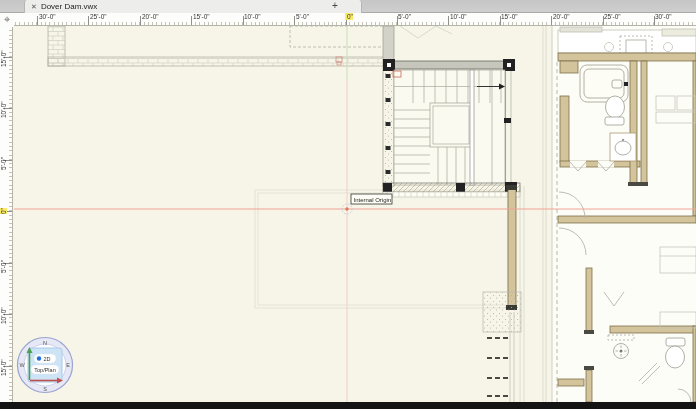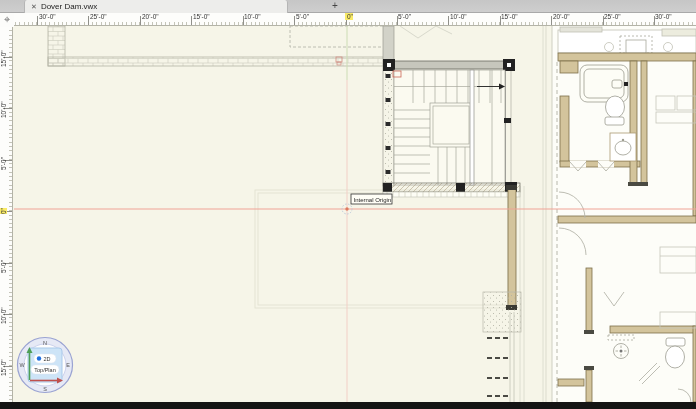--- a/index.html
+++ b/index.html
@@ -2,21 +2,21 @@
 <html><head>
 <meta charset="utf-8">
 <style>
   * { margin:0; padding:0; box-sizing:border-box; }
   body { font-family:"Liberation Sans", sans-serif; background:#e8e8e8; }
   .app { position:relative; width:696px; height:409px; overflow:hidden; background:#f6f5e8; }
 
   
   .tabbar { position:absolute; left:0; top:0; width:696px; height:13px;
     background:linear-gradient(#c6c6c6,#cecece); border-bottom:1px solid #a9a9a9; z-index:30; }
-  .tab { position:absolute; left:24px; top:0; width:264px; height:13px; background:#ededeb;
+  .tab { position:absolute; left:24px; top:0; width:338px; height:13px; background:#ededeb;
     border-left:1px solid #b5b5b5; border-right:1px solid #b5b5b5; border-radius:3px 3px 0 0;
     display:flex; align-items:center; gap:4px; padding:0 6px; }
   .tab .close { font-size:7px; color:#555; line-height:1; cursor:pointer; }
   .tab .title { font-size:8px; color:#222; white-space:nowrap; }
   .newtab { position:absolute; left:328px; top:0; width:14px; height:13px; font-size:10px;
     color:#444; text-align:center; line-height:12px; }
 
   
   .corner { position:absolute; left:0; top:13px; width:14px; height:14px; background:#fcfcfa;
     z-index:25; color:#777; font-size:11px; line-height:13px; text-align:center; }

